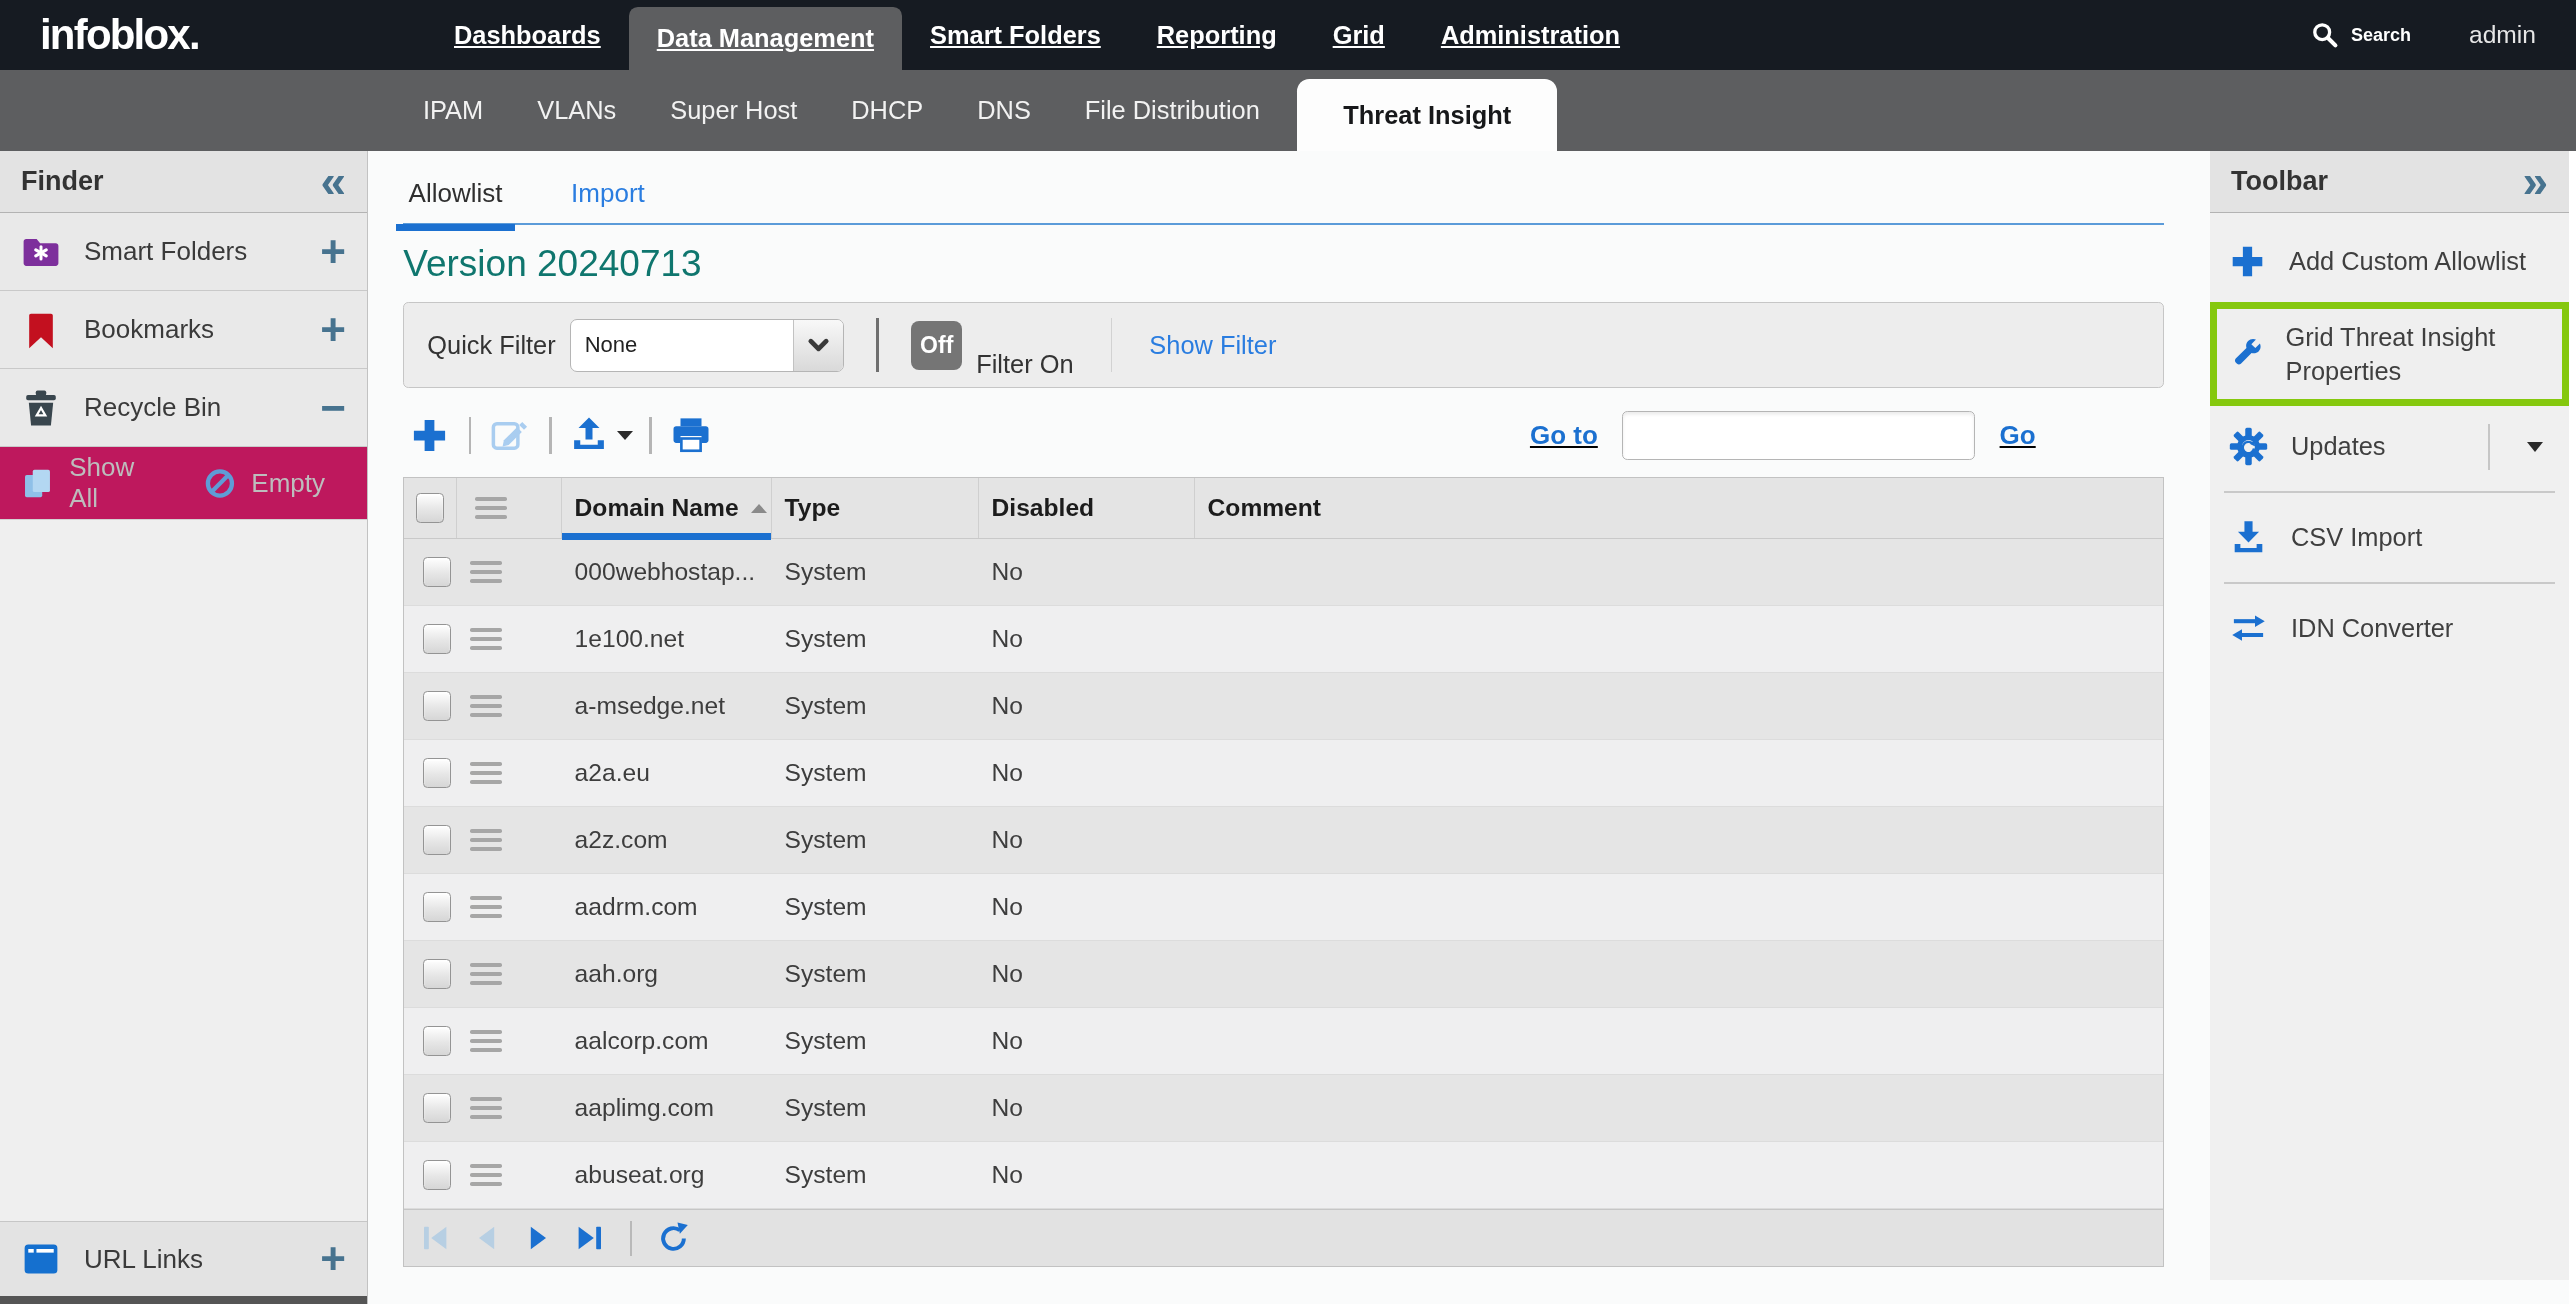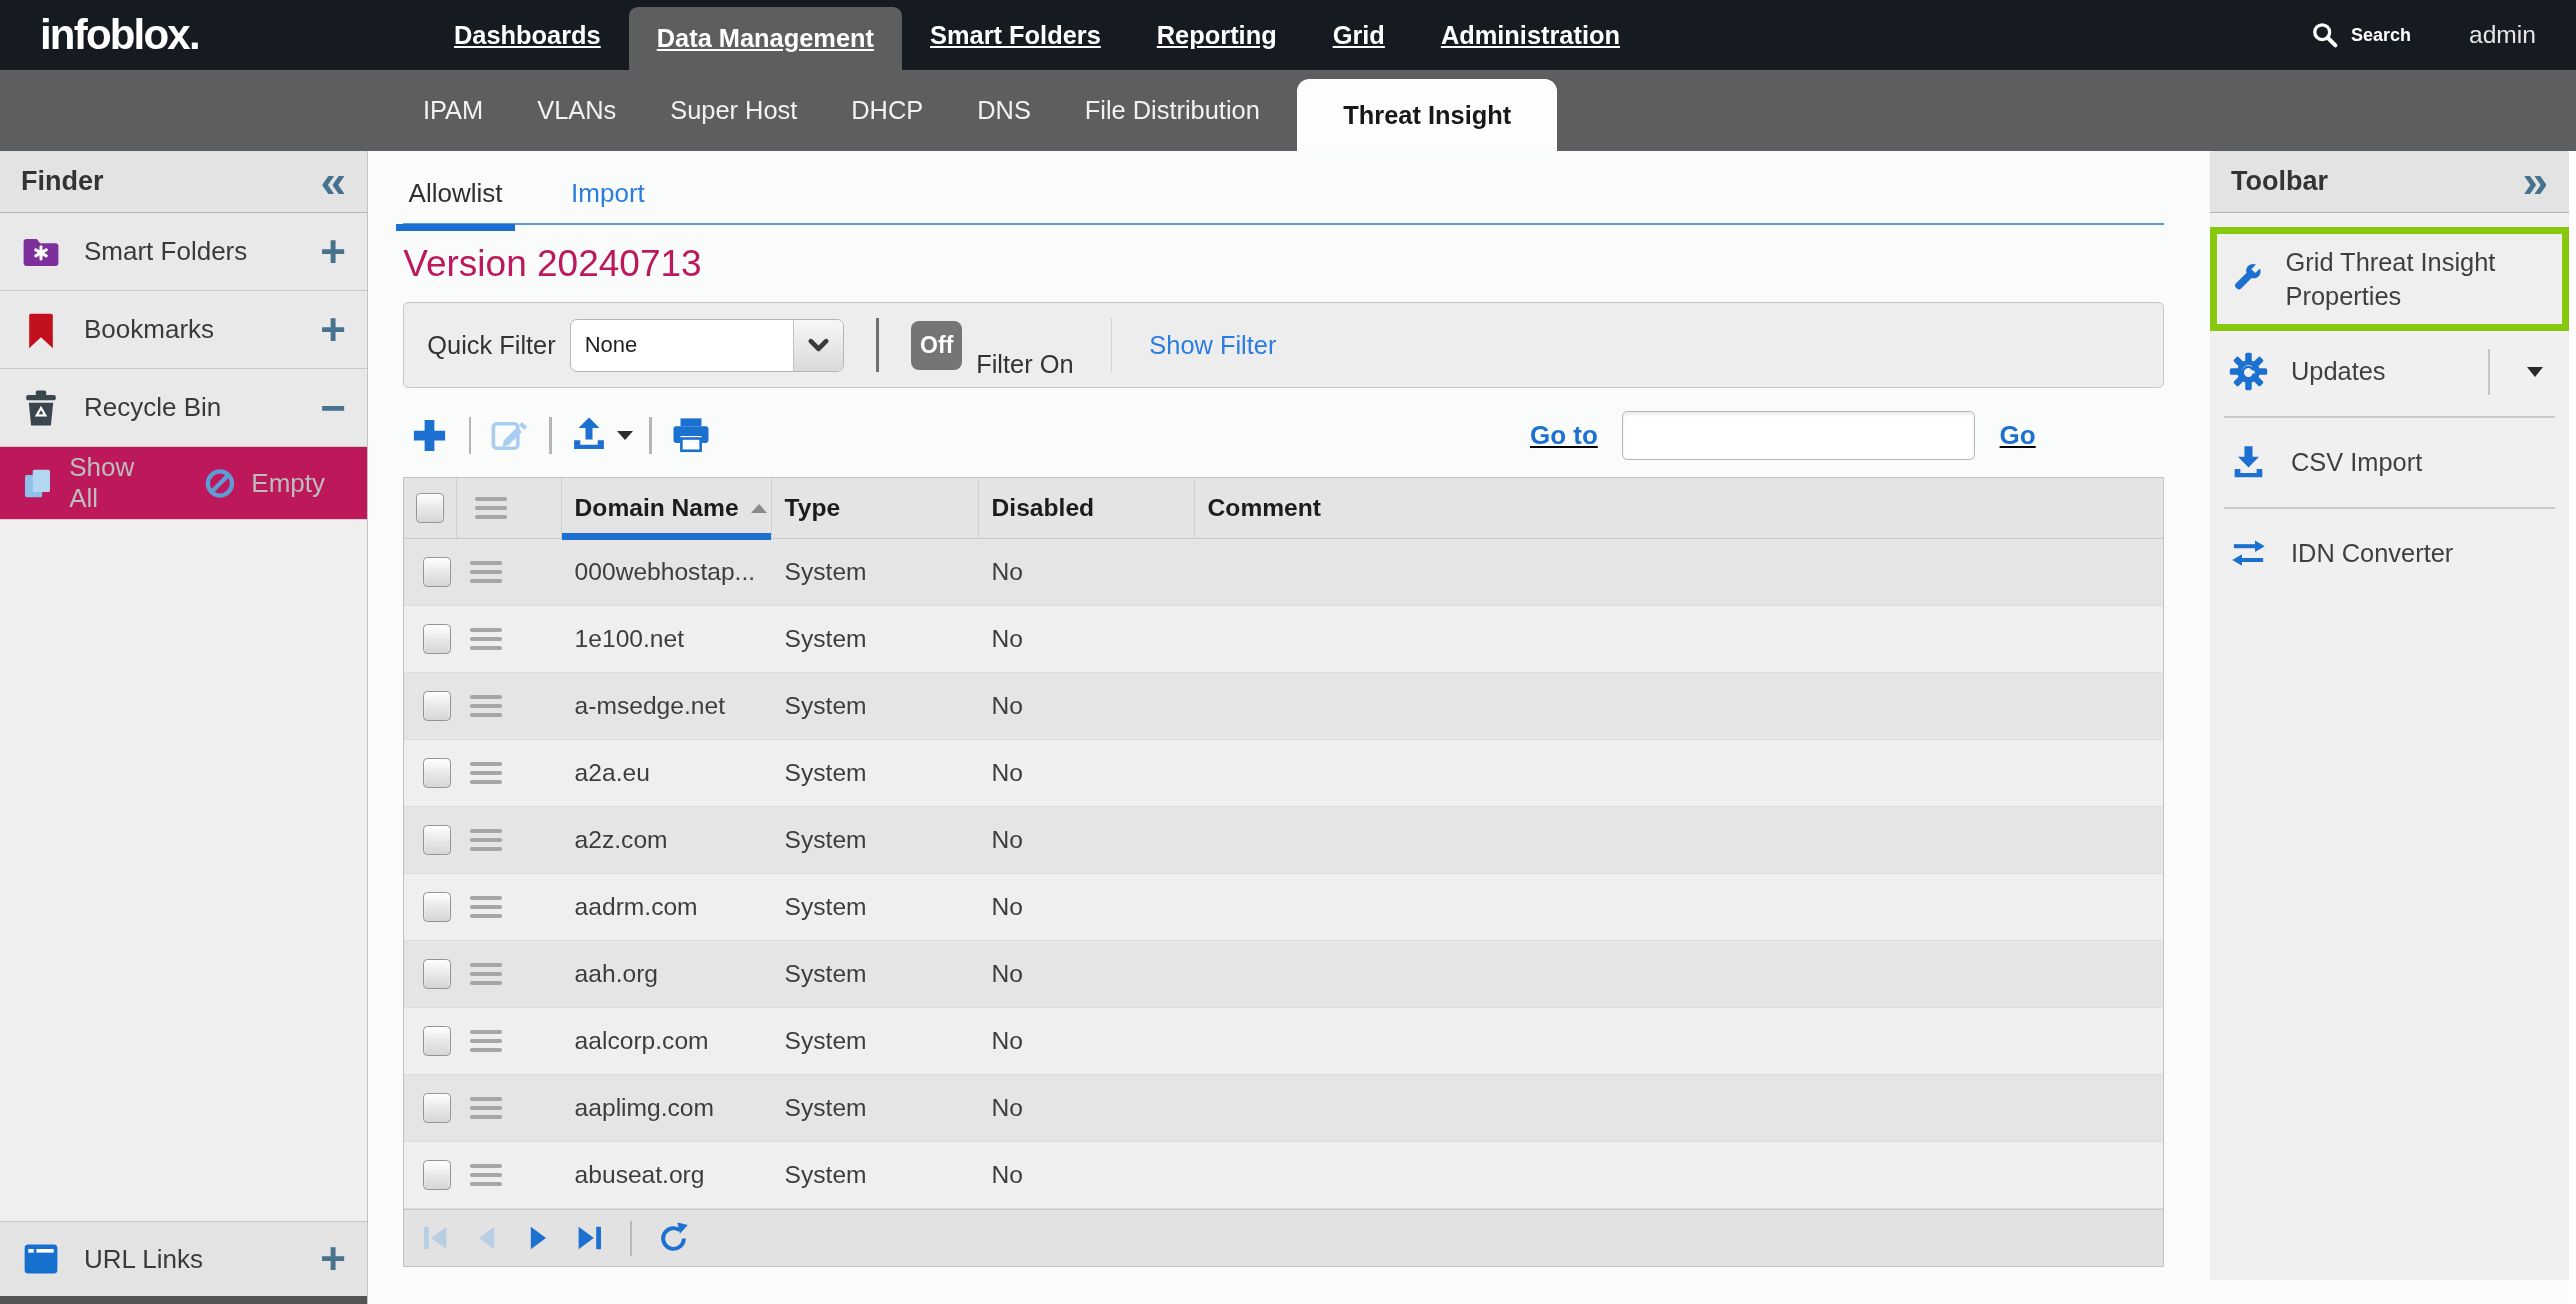--- a/index.html
+++ b/index.html
@@ -34,21 +34,21 @@
   .f-fill{flex:1;background:#efefef;}
   .f-url{height:74px;background:#e3e3e3;border-top:1.8px solid #c6c6c6;display:flex;align-items:center;padding:0 21px;gap:23px;flex:none;cursor:pointer;}
   .f-strip{height:8.8px;background:#555;flex:none;}
 
   
   .main{position:absolute;left:391px;top:151px;width:1785px;padding:0 12.3px;box-sizing:border-box;}
   .tabs{margin-top:23px;display:flex;gap:58px;border-bottom:2.6px solid #5b9bd9;height:51px;align-items:flex-start;padding-top:3.5px;box-sizing:border-box;}
   .tab{font-size:26px;color:#2f2f2f;position:relative;padding:0 5.3px;cursor:pointer;}
   .tab.active::after{content:"";position:absolute;left:-7px;right:-7px;bottom:-22px;height:7px;background:#1b70d0;}
   .tab.link{color:#2a7de0;}
-  .version{margin-top:17.5px;font-size:37px;color:#be185d;}
+  .version{margin-top:17.5px;font-size:37px;color:#0f766e;}
 
   .filterbar{margin-top:17.5px;height:86px;background:#ededed;border:1.8px solid #c6c6c6;border-radius:5.3px;display:flex;align-items:center;padding:0 23px;box-sizing:border-box;}
   .fb-label{font-size:25.4px;color:#333;}
   .select{margin-left:14px;width:274px;height:53px;background:#fff;border:1.8px solid #b5b5b5;border-radius:7px;display:flex;align-items:stretch;overflow:hidden;box-sizing:border-box;cursor:pointer;}
   .select-value{flex:1;display:flex;align-items:center;padding-left:14px;font-size:22px;color:#222;}
   .select-btn{width:49px;border-left:1.8px solid #c2c2c2;background:linear-gradient(#f8f8f8,#d9d9d9);display:flex;align-items:center;justify-content:center;}
   .vdiv1{width:3.5px;height:54px;background:#6f6f6f;margin:0 32px;}
   .off-badge{width:51px;height:49px;background:#757575;border-radius:8px;color:#fff;font-weight:bold;font-size:23px;display:flex;align-items:center;justify-content:center;cursor:pointer;}
   .fb-filteron{margin-left:14px;font-size:25.4px;color:#333;margin-top:39px;}
   .vdiv2{width:1.8px;height:54px;background:#d2d2d2;margin:0 37px;}
@@ -467,20 +467,26 @@
       </div>
     </div>
   </main>
 
   <aside class="toolbar">
     <div class="panel-header">
       <span class="panel-title">Toolbar</span>
       <span class="chev">»</span>
     </div>
     <div class="tb-list">
+      <div class="tb-item">
+        <svg width="37" height="37" viewBox="0 0 40 40">
+            <path d="M15 4h10v11h11v10H25v11H15V25H4V15h11z" fill="#1b70d0"></path>
+          </svg>
+        <span class="tb-label">Add Custom Allowlist</span>
+      </div>
       <div class="tb-item highlight">
         <svg width="40" height="40" viewBox="0 0 48 48">
             <path d="M45 12.5c0 5.8-4.7 10.5-10.5 10.5-1.1 0-2.2-.2-3.2-.5L15 38.8c-1.6 1.6-4.2 1.6-5.8 0l-2-2c-1.6-1.6-1.6-4.2 0-5.8l16.3-16.3c-.3-1-.5-2.1-.5-3.2C23 5.7 27.7 1 33.5 1c1.6 0 3.1.35 4.45 1l-7 7 6.05 6.05 7-7c.65 1.35 1 2.85 1 4.45z" fill="#1b70d0"></path>
           </svg>
         <span class="tb-label">Grid Threat Insight Properties</span>
       </div>
       <div class="tb-item">
         <svg width="39" height="39" viewBox="0 0 48 48">
             <g fill="#1b70d0" transform="translate(24,24)">
               <rect x="-4" y="-23" width="8" height="46" rx="2"></rect>

